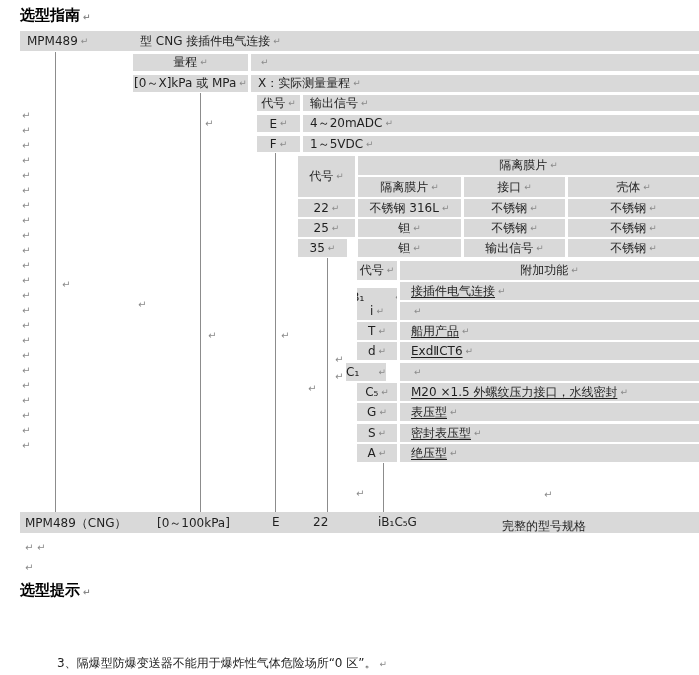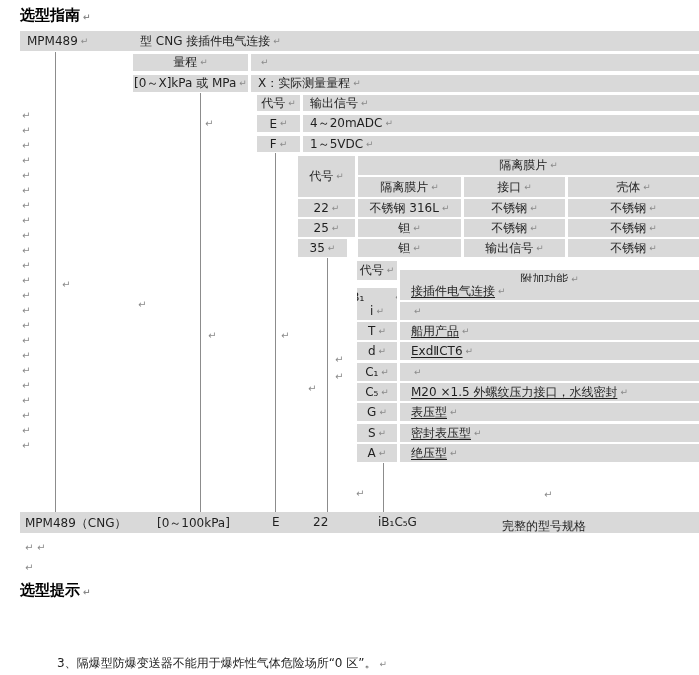--- a/index.html
+++ b/index.html
@@ -154,21 +154,21 @@
   </div>
   <div class="cell center" style="left:568px;top:239px;width:131px;height:18px;">
     <span>不锈钢</span>
       <span class="pw">↵</span>
   </div>
 
   <div class="cell center" style="left:357px;top:261px;width:40px;height:19px;">
     <span>代号</span>
       <span class="pw">↵</span>
   </div>
-  <div class="cell center" style="left:400px;top:261px;width:299px;height:19px;margin-top:9px;">
+  <div class="cell center" style="left:400px;top:261px;width:299px;height:19px;">
     <span>附加功能</span>
       <span class="pw">↵</span>
   </div>
 
   <div class="cell center" style="left:357px;top:288px;width:40px;height:18px;gap:28px;">
     <span>B₁</span>
       <span class="pw">↵</span>
   </div>
   <div class="cell padded2" style="left:400px;top:282px;width:299px;height:18px;">
     <span class="u">接插件电气连接</span>
@@ -190,21 +190,21 @@
       <span class="pw">↵</span>
   </div>
   <div class="cell center" style="left:357px;top:342px;width:40px;height:18px;">
     <span>d</span>
       <span class="pw">↵</span>
   </div>
   <div class="cell padded2" style="left:400px;top:342px;width:299px;height:18px;">
     <span class="u">ExdⅡCT6</span>
       <span class="pw">↵</span>
   </div>
-  <div class="cell center" style="left:357px;top:363px;width:40px;height:18px;">
+  <div class="cell center" style="left:346px;top:363px;width:40px;height:18px;justify-content:space-between;">
     <span>C₁</span>
       <span class="pw">↵</span>
   </div>
   <div class="cell padded2" style="left:400px;top:363px;width:299px;height:18px;">
       <span class="pw">↵</span>
   </div>
   <div class="cell center" style="left:357px;top:383px;width:40px;height:18px;">
     <span>C₅</span>
       <span class="pw">↵</span>
   </div>

